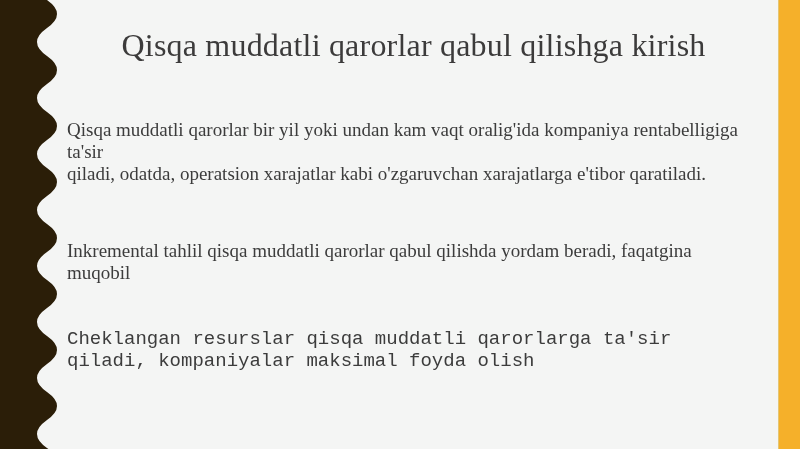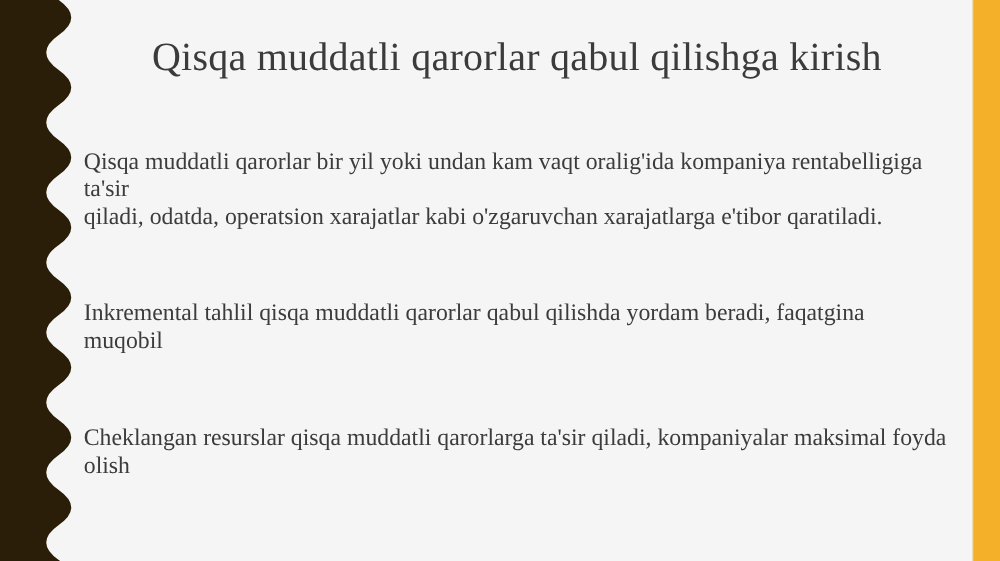--- a/index.html
+++ b/index.html
@@ -48,21 +48,21 @@
   .body-paragraph {
     position: absolute;
     left: 67px;
     width: 692px;
     font-size: 19px;
     line-height: 22px;
     color: var(--body-text, #3c3c3c);
   }
   .p-1 { top: 119px; }
   .p-2 { top: 228px; margin-top: 12px; }
-  .p-3 { top: 340px; }
+  .p-3 { top: 328px; font-family: Liberation Mono, monospace; }
 </style>
 </head>
 <body>
 
 <div class="slide">
 
   <svg class="wave-edge" viewBox="0 0 70 449" preserveAspectRatio="none" aria-hidden="true">
     <path d="M0,0 L47,0
              Q67,14 47,28 Q27,42 47,56
              Q67,70 47,84 Q27,98 47,112

